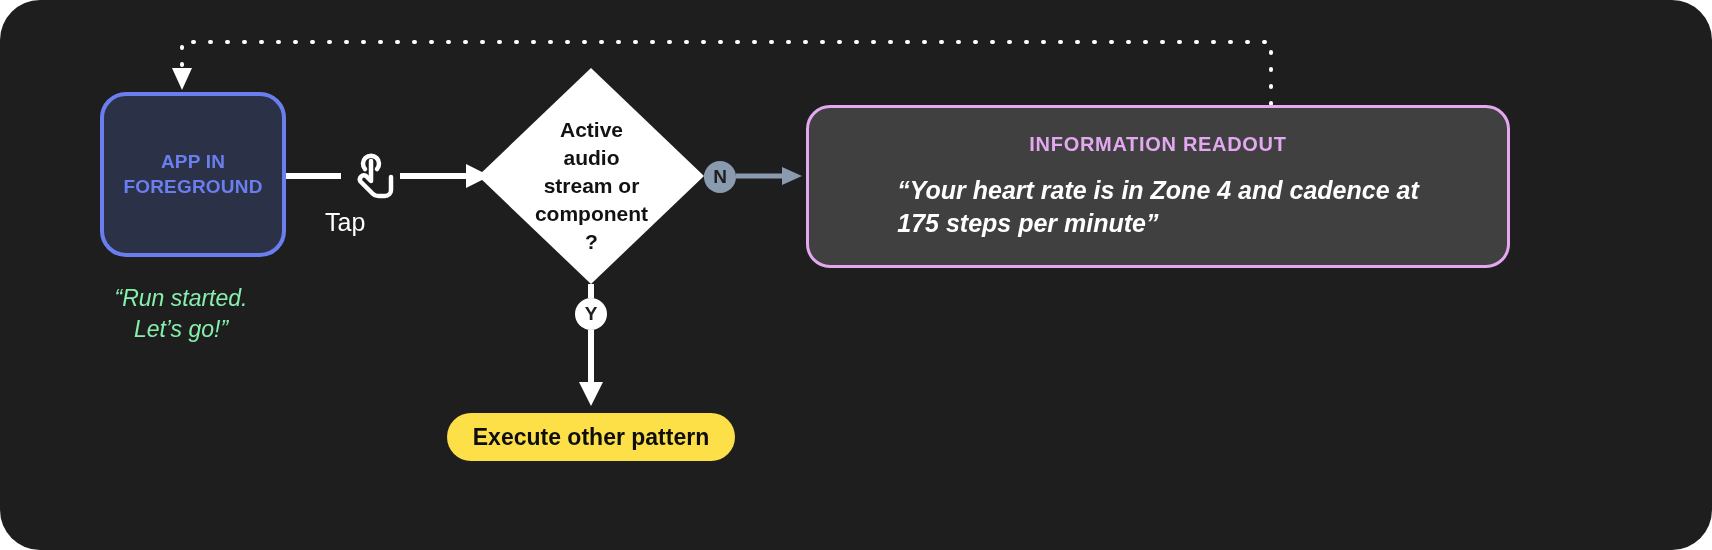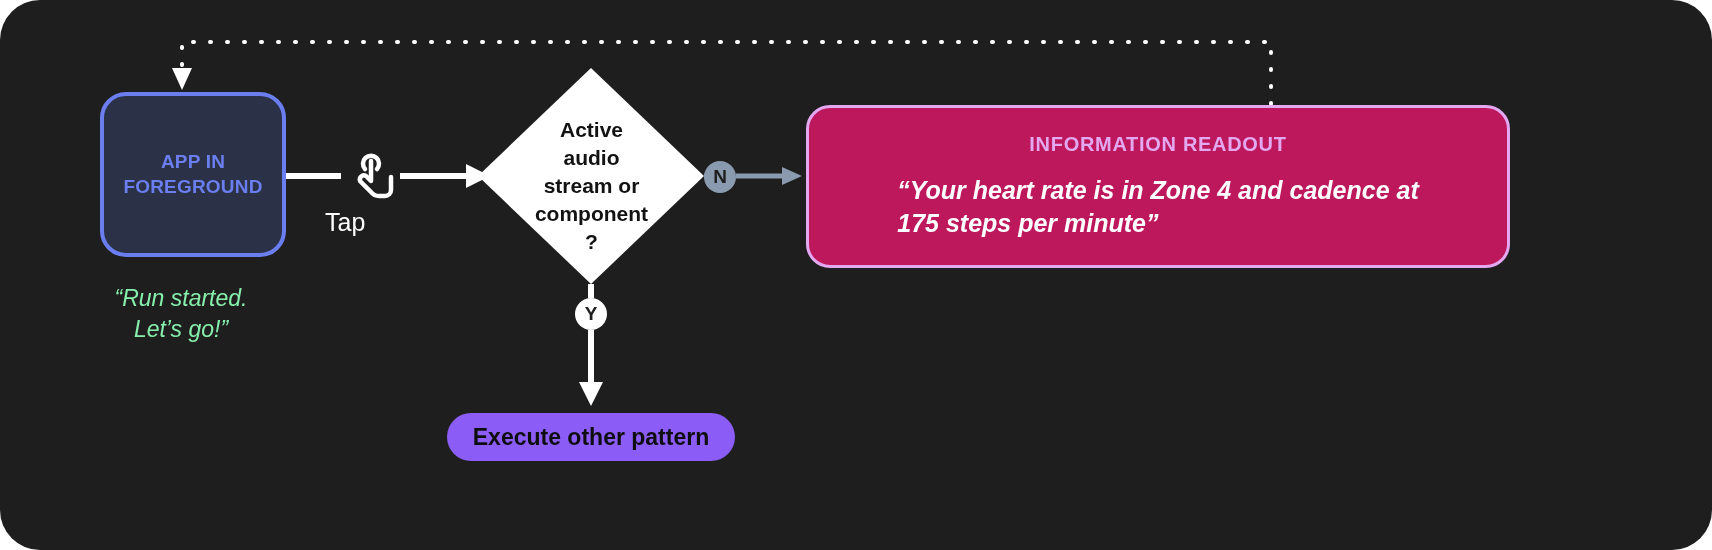--- a/index.html
+++ b/index.html
@@ -115,21 +115,21 @@
     color: #1e1e1e;
   }
 
   
   .readout {
     position: absolute;
     left: 806px;
     top: 105px;
     width: 704px;
     height: 163px;
-    background: #be185d;
+    background: #404040;
     border: 3px solid #e3a8f0;
     border-radius: 24px;
     box-sizing: border-box;
     display: flex;
     flex-direction: column;
     align-items: center;
     justify-content: center;
   }
   .readout-title {
     color: #e3a8f0;
@@ -149,21 +149,21 @@
     padding: 0 22px;
   }
 
   
   .pill {
     position: absolute;
     left: 447px;
     top: 413px;
     width: 288px;
     height: 48px;
-    background: #8b5cf6;
+    background: #fde047;
     border-radius: 24px;
     display: flex;
     align-items: center;
     justify-content: center;
     color: #0e0e0e;
     font-size: 23px;
     font-weight: bold;
   }
 </style>
 </head>

